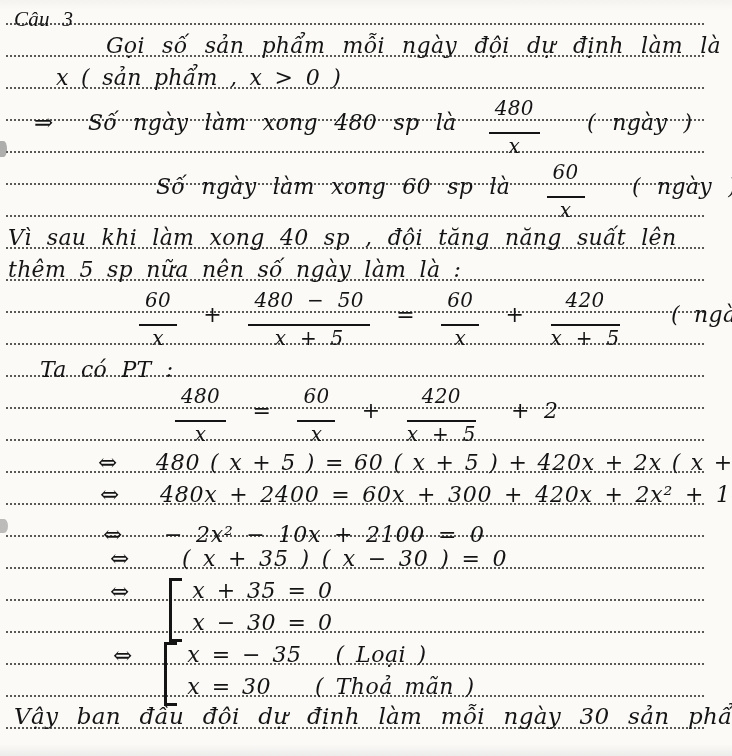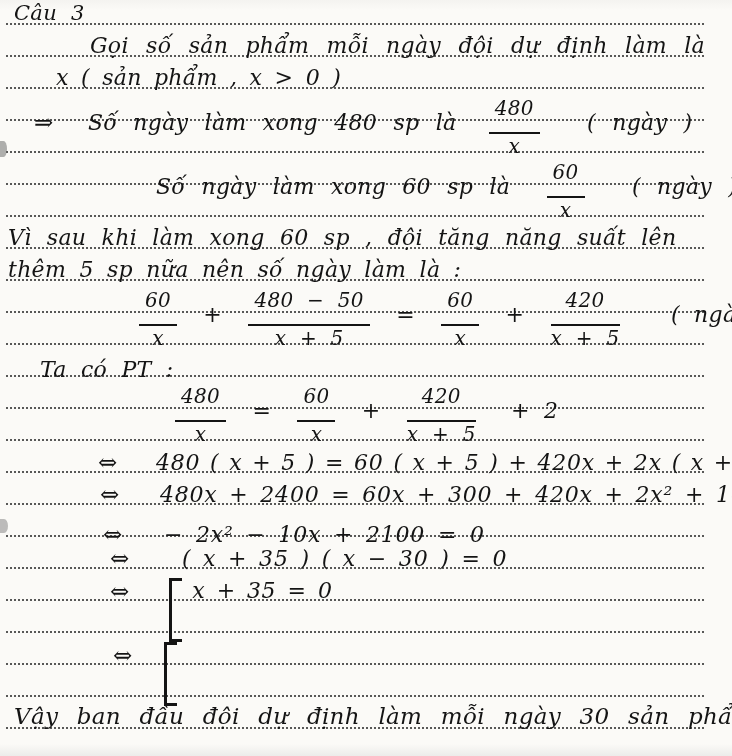--- a/index.html
+++ b/index.html
@@ -59,25 +59,25 @@
       <div class="rule" style="top: 567px;"></div>
       <div class="rule" style="top: 599px;"></div>
       <div class="rule" style="top: 631px;"></div>
       <div class="rule" style="top: 663px;"></div>
       <div class="rule" style="top: 695px;"></div>
       <div class="rule" style="top: 727px;"></div>
     </div>
   <div class="smudge s1"></div>
   <div class="smudge s2"></div>
 
-  <div class="hline" style="top:2px;left:14px;font-size:21px;">
+  <div class="hline" style="top:8px;left:14px;font-size:21px;font-family:Liberation Serif, serif;">
     <span>Câu 3</span>
   </div>
 
-  <div class="hline" style="top:34px;left:90px;word-spacing:10px;font-style:italic;">
+  <div class="hline" style="top:34px;left:106px;word-spacing:10px;font-style:italic;">
     <span>Gọi số sản phẩm mỗi ngày đội dự định làm là</span>
   </div>
 
   <div class="hline" style="top:66px;left:56px;word-spacing:5px;">
     <span>x ( sản phẩm , x &gt; 0 )</span>
   </div>
 
   <div class="hline" style="top:98px;left:34px;word-spacing:9px;">
     <span class="sym mr18">⇒</span>
     <span>Số ngày làm xong 480 sp là</span>
@@ -91,21 +91,21 @@
   <div class="hline" style="top:162px;left:116px;word-spacing:9px;margin-left:40px;">
     <span>Số ngày làm xong 60 sp là</span>
     <span class="frac" style="margin-left:20px;">
       <span class="num">60</span>
       <span class="den">x</span>
     </span>
     <span class="unit">( ngày )</span>
   </div>
 
   <div class="hline" style="top:226px;left:8px;word-spacing:8px;">
-    <span>Vì sau khi làm xong 60 sp , đội tăng năng suất lên</span>
+    <span>Vì sau khi làm xong 40 sp , đội tăng năng suất lên</span>
   </div>
 
   <div class="hline" style="top:258px;left:8px;word-spacing:6px;">
     <span>thêm 5 sp nữa nên số ngày làm là :</span>
   </div>
 
   <div class="hline" style="top:290px;left:132px;">
     <span class="frac">
       <span class="num">60</span>
       <span class="den">x</span>
@@ -168,25 +168,30 @@
   <div class="hline eq" style="top:546px;left:110px;word-spacing:4px;">
     <span class="sym mr40">⇔</span>
     <span>( x + 35 ) ( x − 30 ) = 0</span>
   </div>
 
   <div class="sys" style="top:575px;left:110px;">
     <span class="sym iff-col mr40">⇔</span>
     <span class="bracket"></span>
     <span class="rows">
       <span class="row">x + 35 = 0</span>
+      <span class="row">x − 30 = 0</span>
     </span>
   </div>
 
   <div class="sys" style="top:639px;left:113px;">
     <span class="sym iff-col" style="margin-right:32px;">⇔</span>
     <span class="bracket"></span>
+    <span class="rows">
+      <span class="row"><span>x = − 35</span><span class="note">( Loại )</span></span>
+      <span class="row"><span>x = 30</span><span class="note" style="margin-left:44px;">( Thoả mãn )</span></span>
+    </span>
   </div>
 
   <div class="hline" style="top:704px;left:14px;font-size:23px;word-spacing:11px;">
     <span>Vậy ban đầu đội dự định làm mỗi ngày 30 sản phẩm</span>
   </div>
 
 </div>
 
 </body></html>

